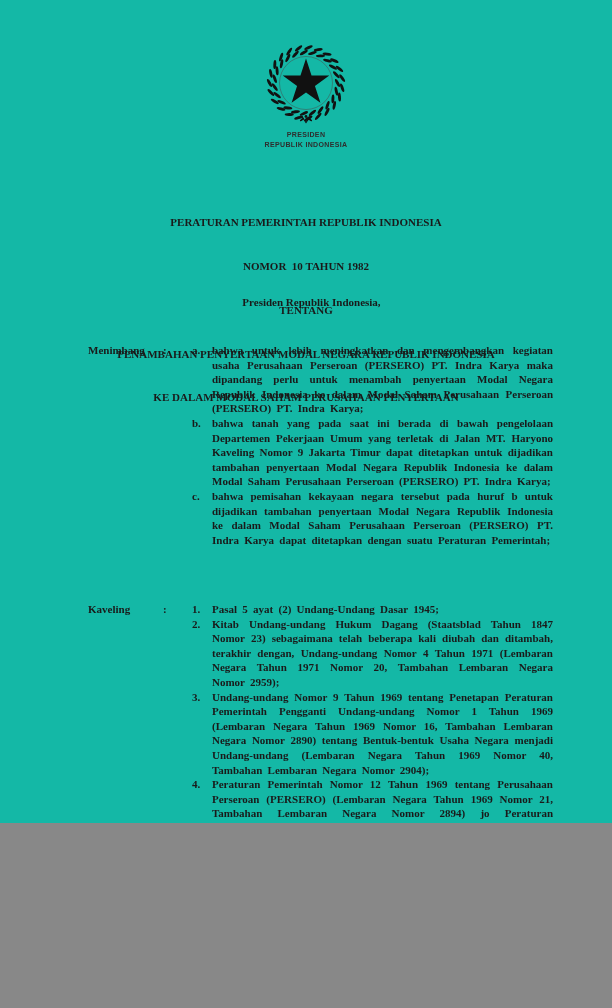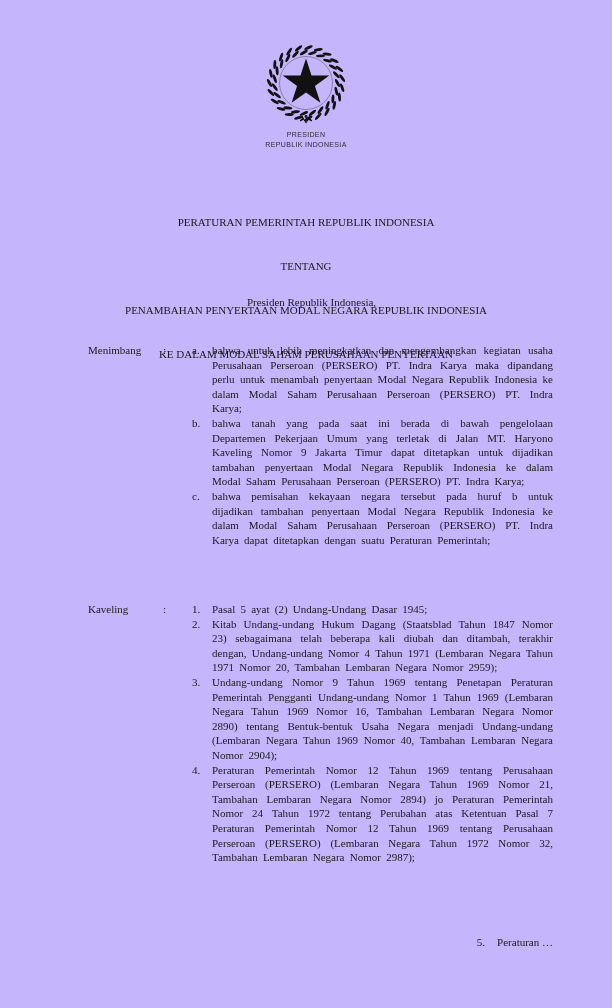--- a/index.html
+++ b/index.html
@@ -1,22 +1,23 @@
 <!DOCTYPE html>
 <html><head>
 <meta charset="utf-8">
 <style>
   html,body{margin:0;padding:0;background:#888;}
   .page{
     position:relative;
-    width:612px;height:1008px;
-    background:#c4b5fd;
+    width:612px;height:823px;
+    background:#14b8a6;
     color:#1a1a1a;
     font-family:"Liberation Serif","DejaVu Serif",serif;
     overflow:hidden;
+    font-weight:bold;
   }
   
   .emblem-block{
     position:absolute;top:36px;left:0;right:0;
     text-align:center;
   }
   .emblem-block svg{display:block;margin:0 auto;}
   .org-line{
     font-family:"Liberation Sans","DejaVu Sans",sans-serif;
     font-size:7px;line-height:9.5px;letter-spacing:.35px;
@@ -122,20 +123,21 @@
         <ellipse cx="-4" cy="36.5" rx="2.6" ry="1" fill="#111" transform="rotate(-38 -4 36.5)"></ellipse>
         <ellipse cx="4" cy="36.5" rx="2.6" ry="1" fill="#111" transform="rotate(38 4 36.5)"></ellipse>
       </g>
     </svg>
     <div class="org-line">PRESIDEN</div>
     <div class="org-line">REPUBLIK INDONESIA</div>
   </div>
 
   <div class="title-block">
     <div>PERATURAN PEMERINTAH REPUBLIK INDONESIA</div>
+    <div>NOMOR  10 TAHUN 1982</div>
     <div>TENTANG</div>
     <div>PENAMBAHAN PENYERTAAN MODAL NEGARA REPUBLIK INDONESIA</div>
     <div>KE DALAM MODAL SAHAM PERUSAHAAN PENYERTAAN</div>
   </div>
 
   <div class="salutation">Presiden Republik Indonesia,</div>
 
   <div class="section section-menimbang">
     <div class="row">
       <div class="row-label">Menimbang</div>

